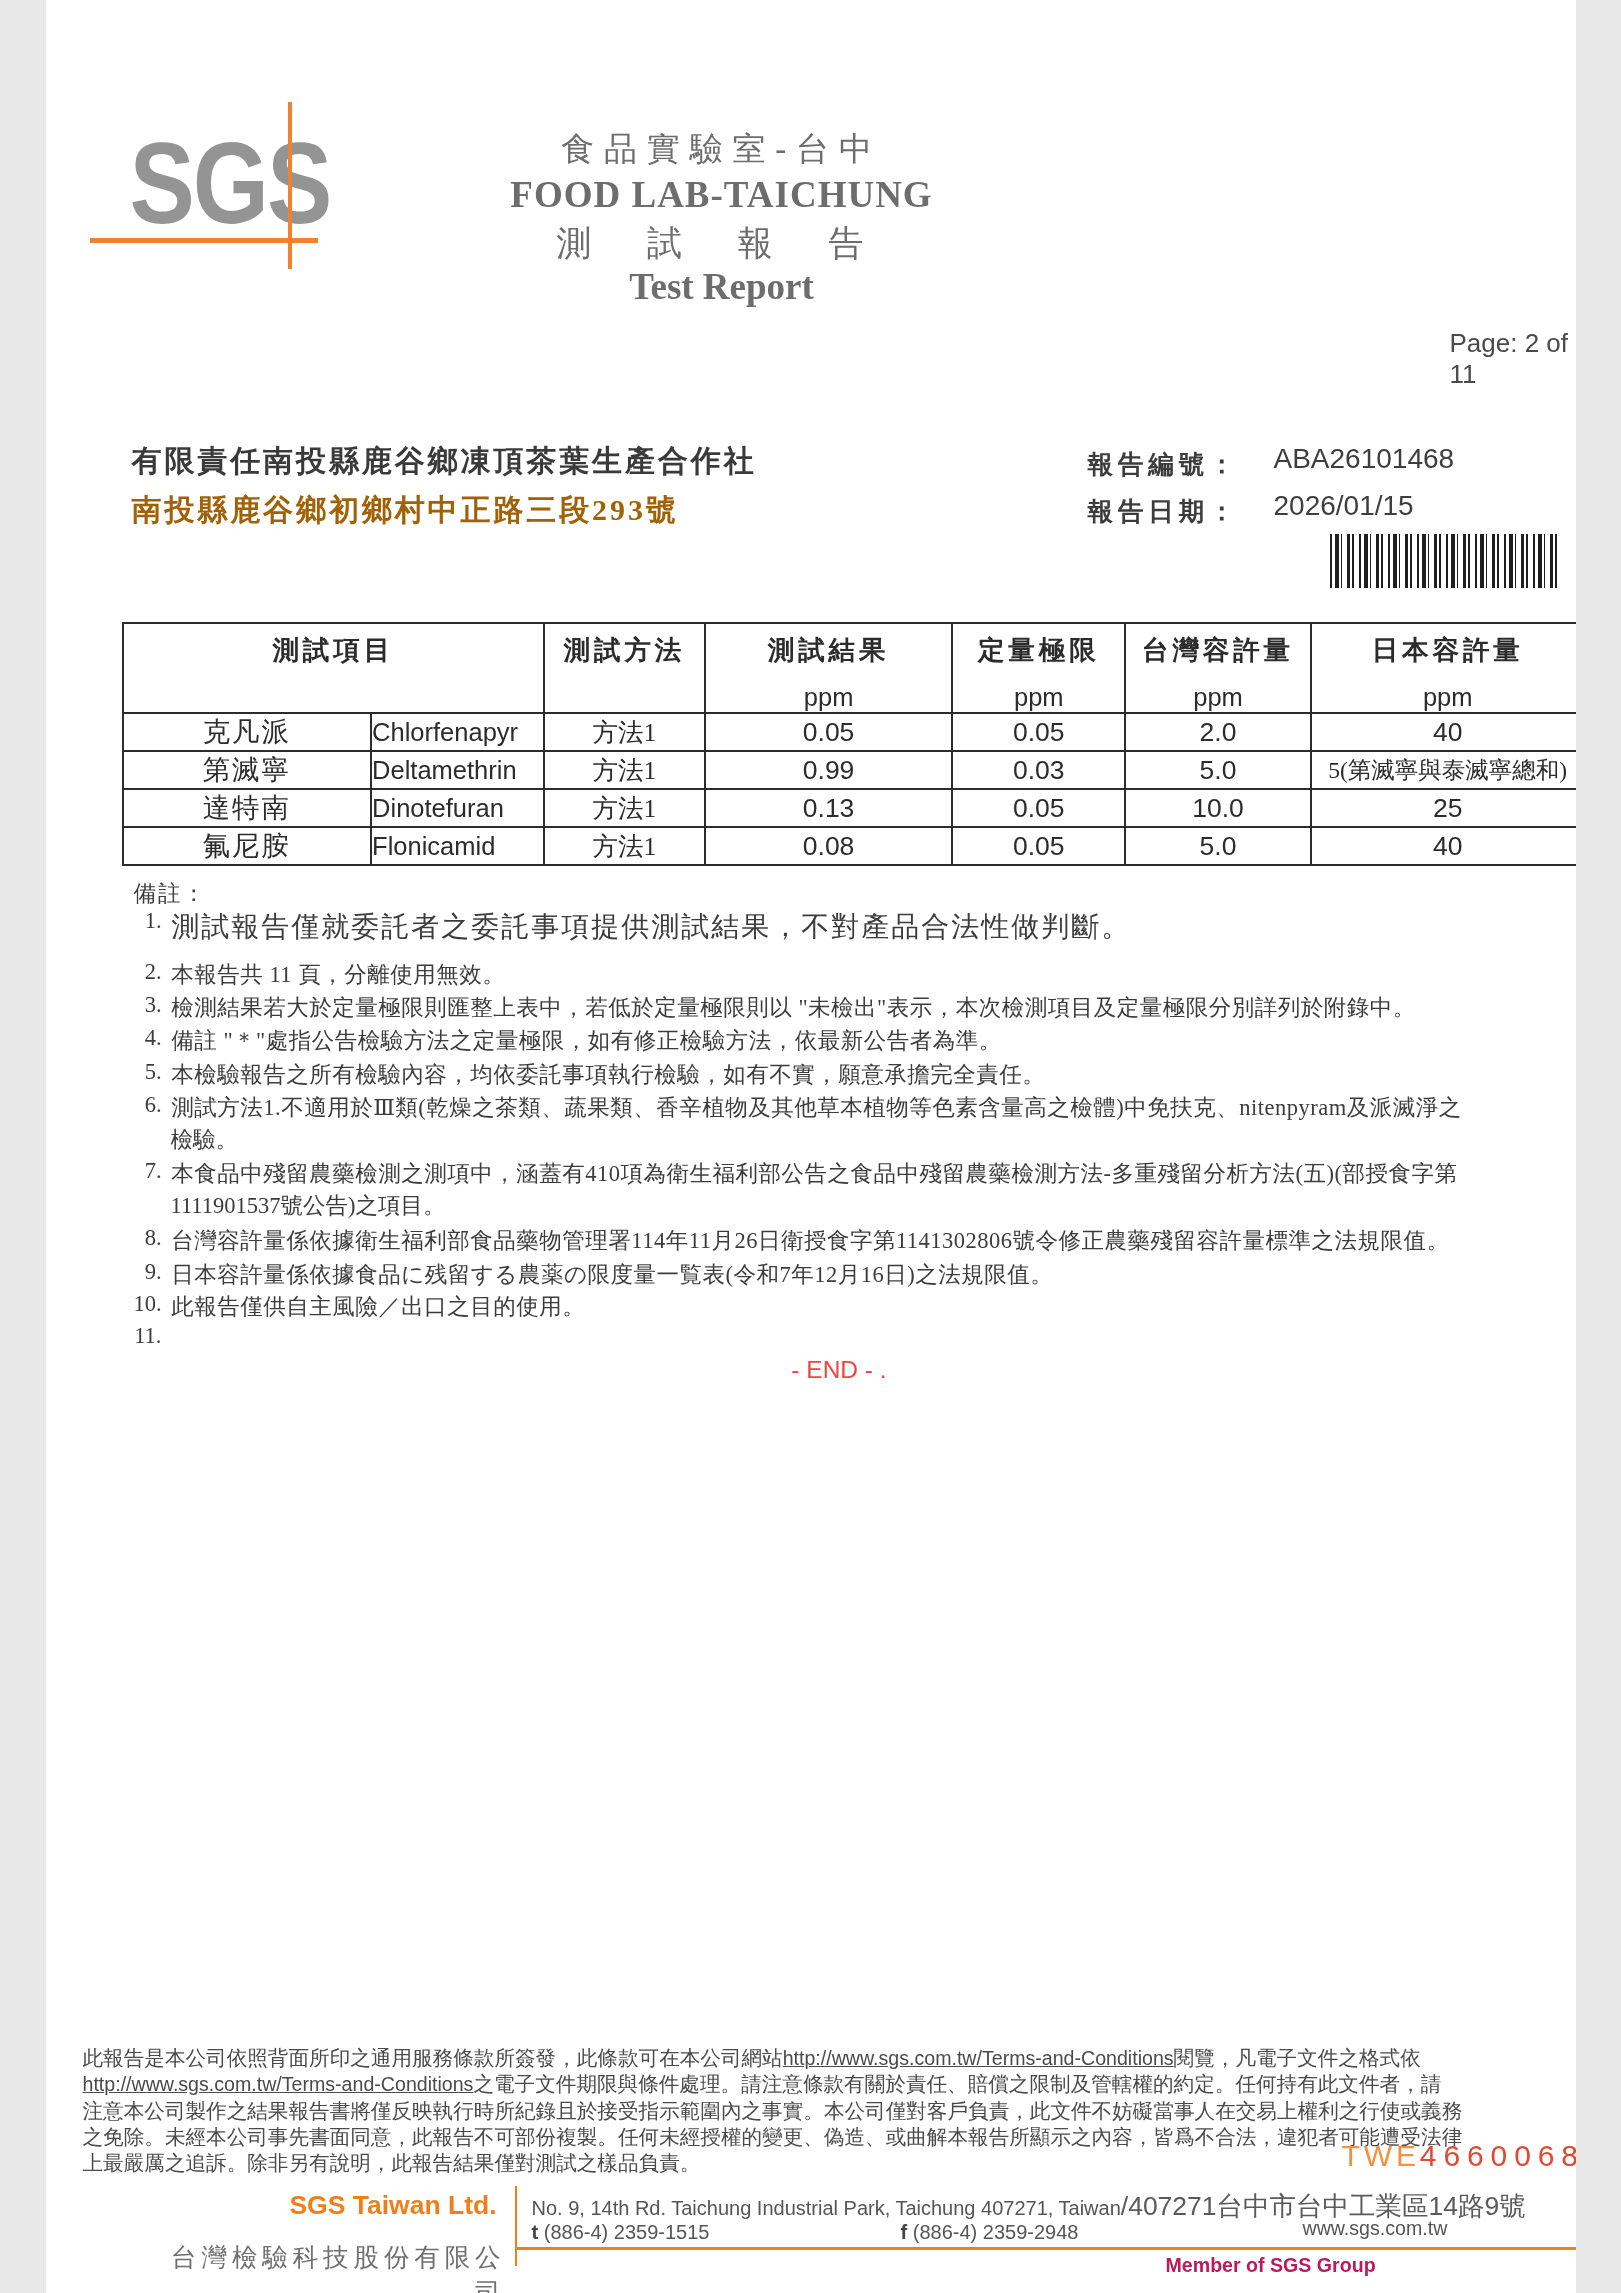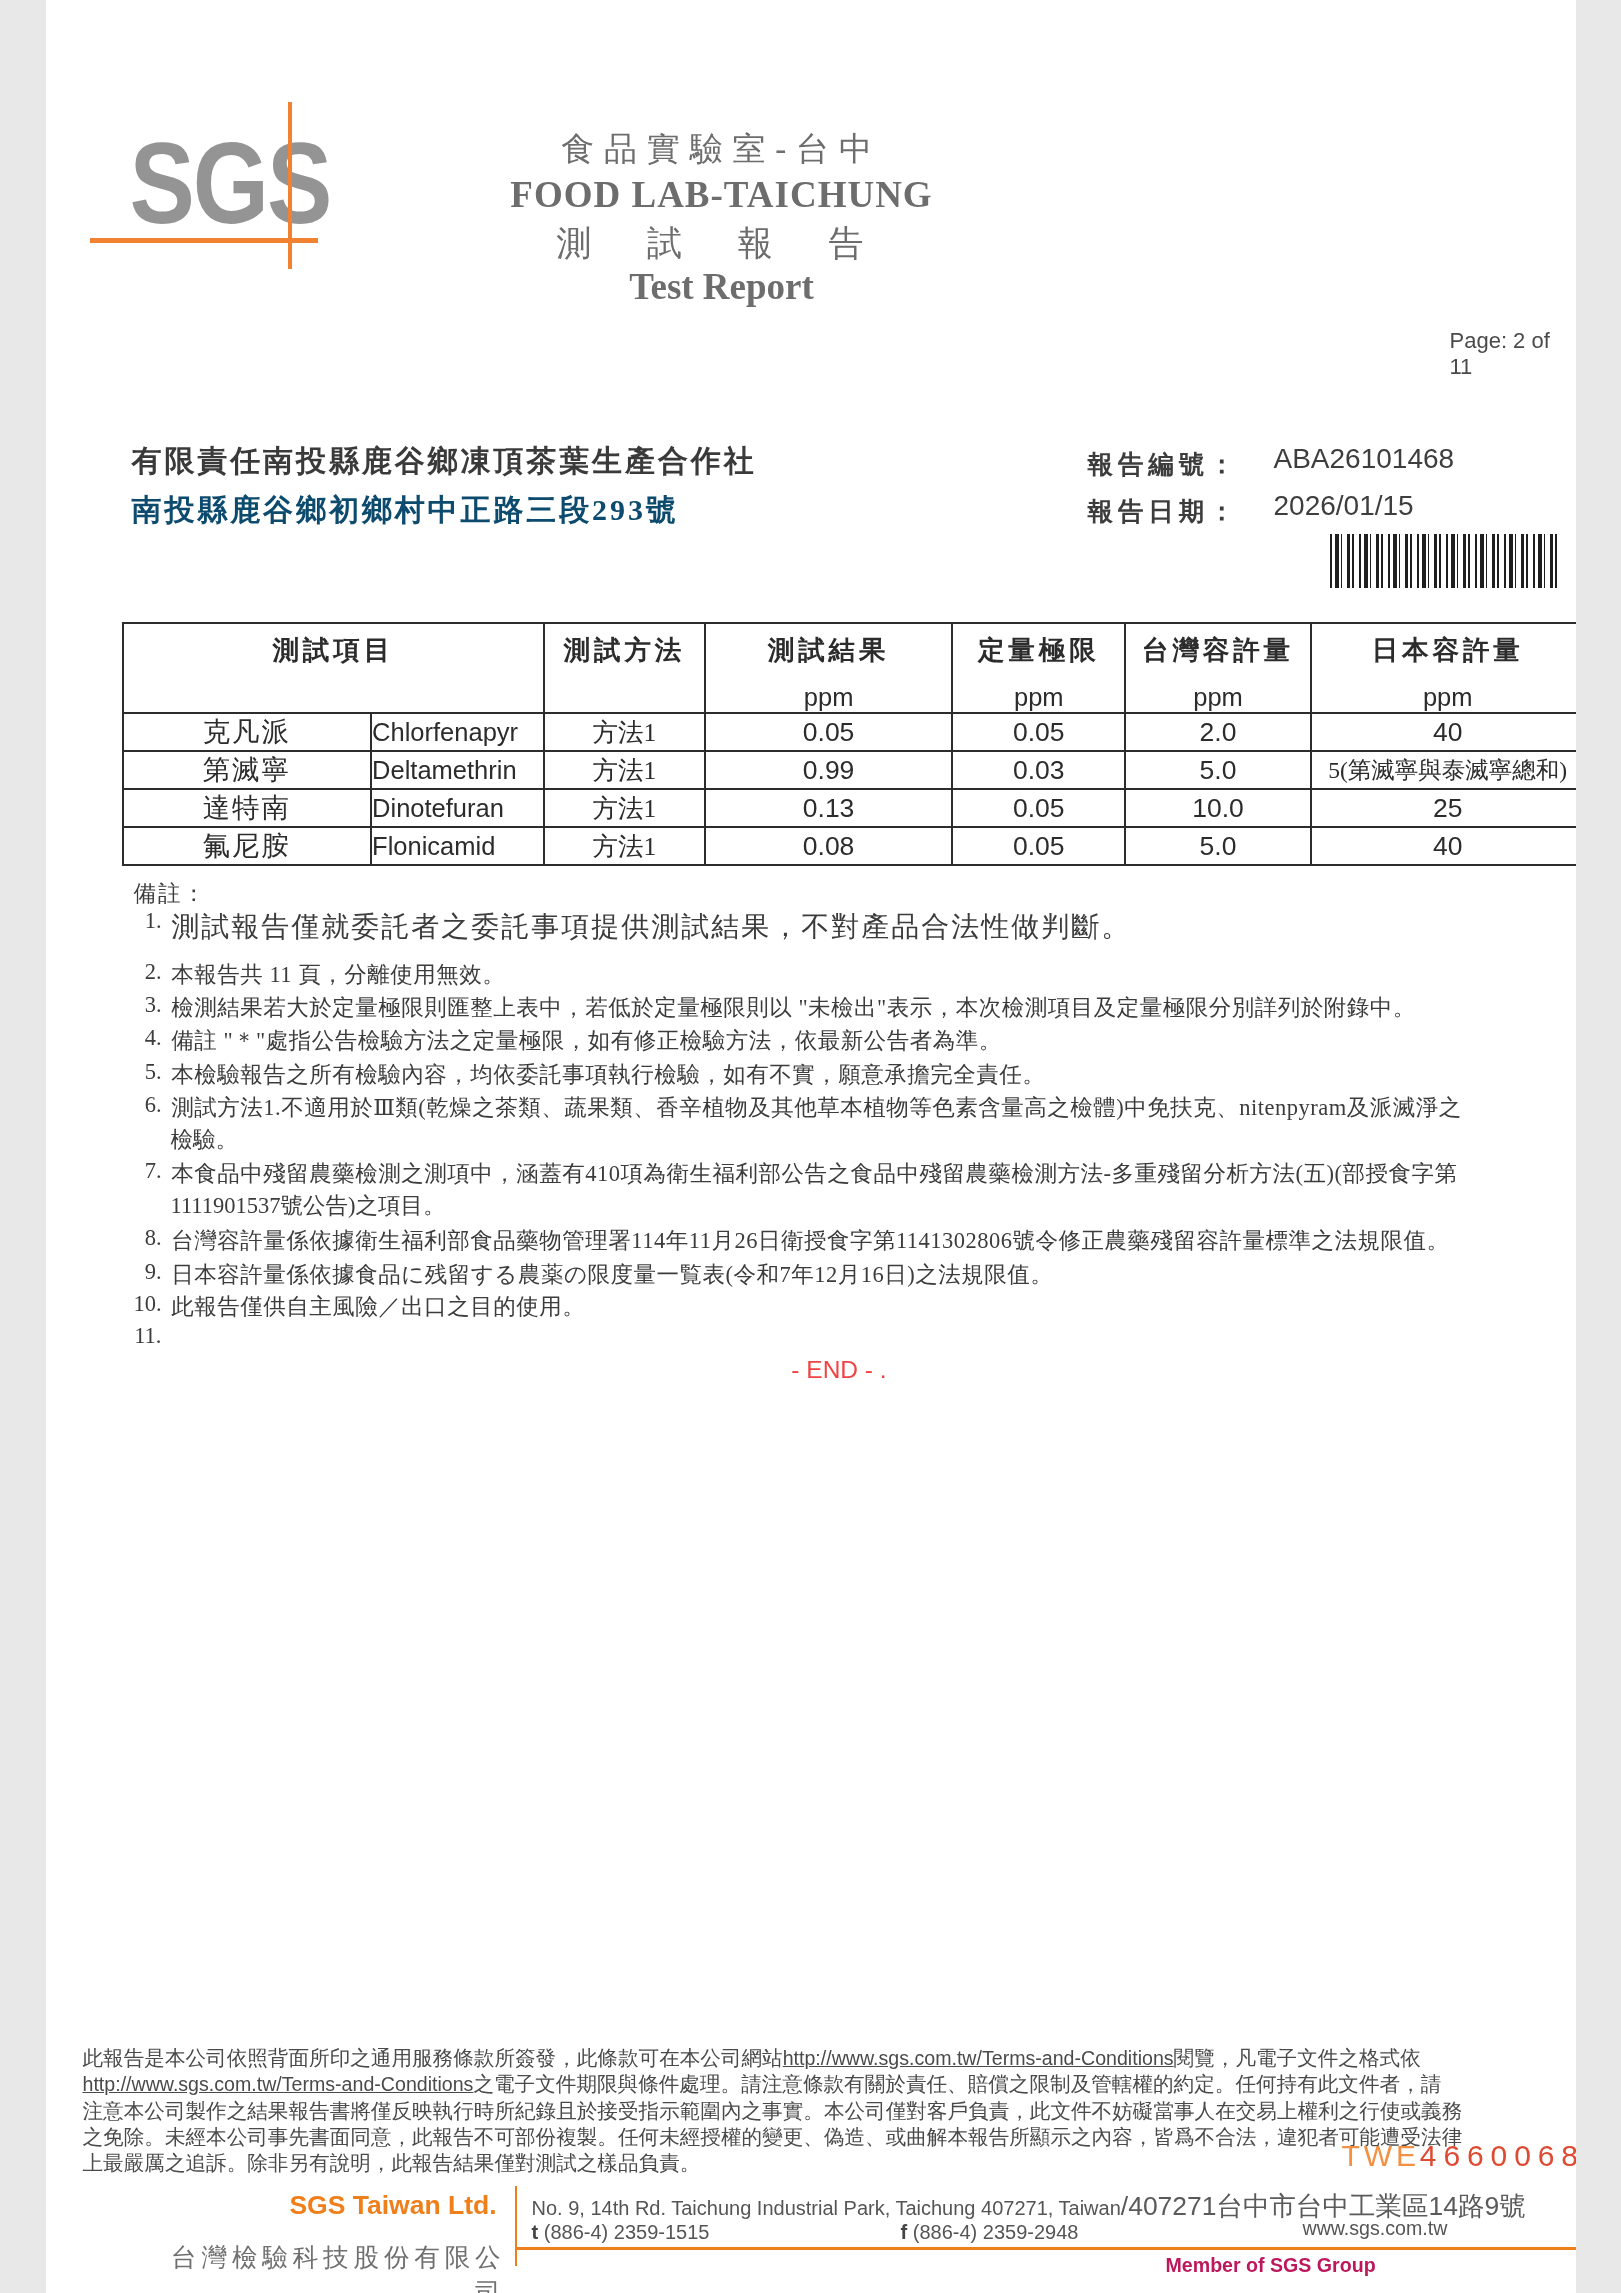--- a/index.html
+++ b/index.html
@@ -14,25 +14,25 @@
   .logo-underline{left:44px;top:238px;width:228px;height:4.9px;background:#f08232;}
   .logo-vline{left:242px;top:102px;width:4.9px;height:167px;background:#f08232;}
 
   .title-block{left:382px;top:0;width:588px;text-align:center;color:#6d6d6d;}
   .title-zh1{position:absolute;left:0;width:588px;top:127px;font-size:33px;letter-spacing:9.8px;}
   .title-en1{position:absolute;left:0;width:588px;top:173px;font-size:37px;font-weight:700;letter-spacing:1px;}
   .title-zh2{position:absolute;left:0;width:588px;top:220px;font-size:35px;letter-spacing:23.5px;}
   .title-en2{position:absolute;left:0;width:588px;top:265px;font-size:37px;font-weight:700;}
 
   .page-label{left:1404px;top:328px;font-family:"Liberation Sans","DejaVu Sans",sans-serif;
-              font-size:22px;color:#4a4a4a;}
+              font-size:26px;color:#4a4a4a;}
 
   
   .client-name{left:86px;top:441px;font-size:30px;font-weight:600;letter-spacing:2.9px;color:#3a3a3a;}
-  .client-addr{left:86px;top:490px;font-size:30px;font-weight:600;letter-spacing:2.9px;color:#0c4a6e;}
+  .client-addr{left:86px;top:490px;font-size:30px;font-weight:600;letter-spacing:2.9px;color:#a16207;}
   .rpt-label1{left:1042px;top:447px;font-size:25.5px;font-weight:600;letter-spacing:4.9px;}
   .rpt-label2{left:1042px;top:494px;font-size:25.5px;font-weight:600;letter-spacing:4.9px;}
   .rpt-val1{left:1228px;top:443px;font-family:"Liberation Sans","DejaVu Sans",sans-serif;font-size:28px;color:#3e3e3e;}
   .rpt-val2{left:1228px;top:490px;font-family:"Liberation Sans","DejaVu Sans",sans-serif;font-size:28px;color:#3e3e3e;}
 
   .barcode{left:1284px;top:534px;width:227px;height:54px;
     background:repeating-linear-gradient(90deg,
       #1f1f1f 0 2px,#fff 2px 4.9px,#1f1f1f 4.9px 8.8px,#fff 8.8px 10.8px,
       #1f1f1f 10.8px 11.8px,#fff 11.8px 16.7px,#1f1f1f 16.7px 19.6px,#fff 19.6px 21.6px,
       #1f1f1f 21.6px 24.5px,#fff 24.5px 29px);}

